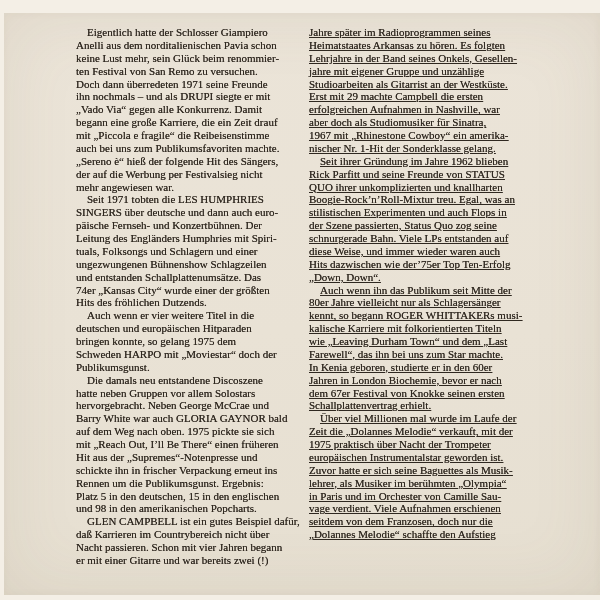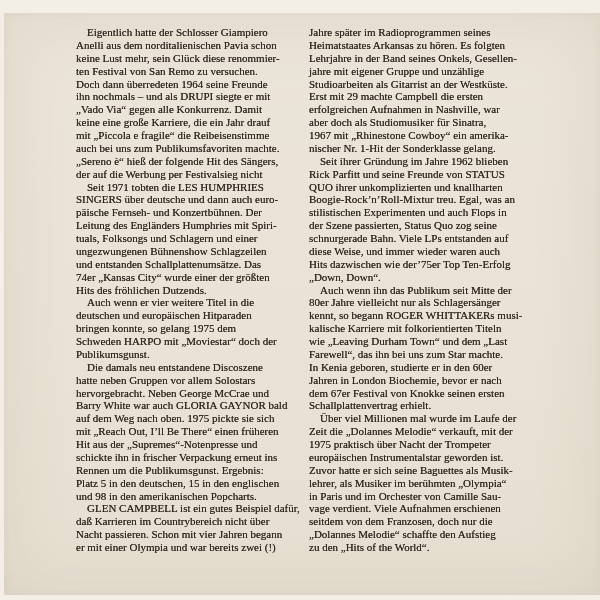--- a/index.html
+++ b/index.html
@@ -18,44 +18,45 @@
   }
   .column{
     position:absolute;
     top:26px;
     color:#2f2820;
     font-size:11px;
     line-height:12.88px;
     text-shadow:0 0 0.45px rgba(47,40,32,0.85);
   }
   .col-left{left:28px;width:272px;margin-left:48px;}
-  .col-right{left:309px;width:275px;}
+  .col-right{left:309px;width:275px;text-decoration:underline;}
   .paragraph{margin:0;}
   .line{white-space:pre;}
   .line.indent{padding-left:11px;}
 </style>
 </head>
 <body>
 
 <div class="page">
   <div class="paper"></div>
   <div class="column col-left">
       <div class="paragraph">
         <div class="line indent">Eigentlich hatte der Schlosser Giampiero</div>
         <div class="line">Anelli aus dem norditalienischen Pavia schon</div>
-        <div class="line">keine Lust mehr, sein Glück diese renommier-</div>
+        <div class="line">keine Lust mehr, sein Glück beim renommier-</div>
         <div class="line">ten Festival von San Remo zu versuchen.</div>
-        <div class="line">Doch dann überredeten 1964 seine Freunde</div>
+        <div class="line">Doch dann überredeten 1971 seine Freunde</div>
         <div class="line">ihn nochmals – und als DRUPI siegte er mit</div>
         <div class="line">„Vado Via“ gegen alle Konkurrenz. Damit</div>
-        <div class="line">keine eine große Karriere, die ein Jahr drauf</div>
+        <div class="line">begann eine große Karriere, die ein Zeit drauf</div>
         <div class="line">mit „Piccola e fragile“ die Reibeisenstimme</div>
         <div class="line">auch bei uns zum Publikumsfavoriten machte.</div>
         <div class="line">„Sereno è“ hieß der folgende Hit des Sängers,</div>
         <div class="line">der auf die Werbung per Festivalsieg nicht</div>
+        <div class="line">mehr angewiesen war.</div>
       </div>
       <div class="paragraph">
         <div class="line indent">Seit 1971 tobten die LES HUMPHRIES</div>
         <div class="line">SINGERS über deutsche und dann auch euro-</div>
         <div class="line">päische Fernseh- und Konzertbühnen. Der</div>
         <div class="line">Leitung des Engländers Humphries mit Spiri-</div>
         <div class="line">tuals, Folksongs und Schlagern und einer</div>
         <div class="line">ungezwungenen Bühnenshow Schlagzeilen</div>
         <div class="line">und entstanden Schallplattenumsätze. Das</div>
         <div class="line">74er „Kansas City“ wurde einer der größten</div>
@@ -78,21 +79,21 @@
         <div class="line">Hit aus der „Supremes“-Notenpresse und</div>
         <div class="line">schickte ihn in frischer Verpackung erneut ins</div>
         <div class="line">Rennen um die Publikumsgunst. Ergebnis:</div>
         <div class="line">Platz 5 in den deutschen, 15 in den englischen</div>
         <div class="line">und 98 in den amerikanischen Popcharts.</div>
       </div>
       <div class="paragraph">
         <div class="line indent">GLEN CAMPBELL ist ein gutes Beispiel dafür,</div>
         <div class="line">daß Karrieren im Countrybereich nicht über</div>
         <div class="line">Nacht passieren. Schon mit vier Jahren begann</div>
-        <div class="line">er mit einer Olympia und war bereits zwei (!)</div>
+        <div class="line">er mit einer Gitarre und war bereits zwei (!)</div>
       </div>
     </div>
   <div class="column col-right">
       <div class="paragraph">
         <div class="line">Jahre später im Radioprogrammen seines</div>
         <div class="line">Heimatstaates Arkansas zu hören. Es folgten</div>
         <div class="line">Lehrjahre in der Band seines Onkels, Gesellen-</div>
         <div class="line">jahre mit eigener Gruppe und unzählige</div>
         <div class="line">Studioarbeiten als Gitarrist an der Westküste.</div>
         <div class="line">Erst mit 29 machte Campbell die ersten</div>
@@ -129,16 +130,15 @@
         <div class="line indent">Über viel Millionen mal wurde im Laufe der</div>
         <div class="line">Zeit die „Dolannes Melodie“ verkauft, mit der</div>
         <div class="line">1975 praktisch über Nacht der Trompeter</div>
         <div class="line">europäischen Instrumentalstar geworden ist.</div>
         <div class="line">Zuvor hatte er sich seine Baguettes als Musik-</div>
         <div class="line">lehrer, als Musiker im berühmten „Olympia“</div>
         <div class="line">in Paris und im Orchester von Camille Sau-</div>
         <div class="line">vage verdient. Viele Aufnahmen erschienen</div>
         <div class="line">seitdem von dem Franzosen, doch nur die</div>
         <div class="line">„Dolannes Melodie“ schaffte den Aufstieg</div>
-        <div class="line">zu den „Hits of the World“.</div>
       </div>
     </div>
 </div>
 
 </body></html>

